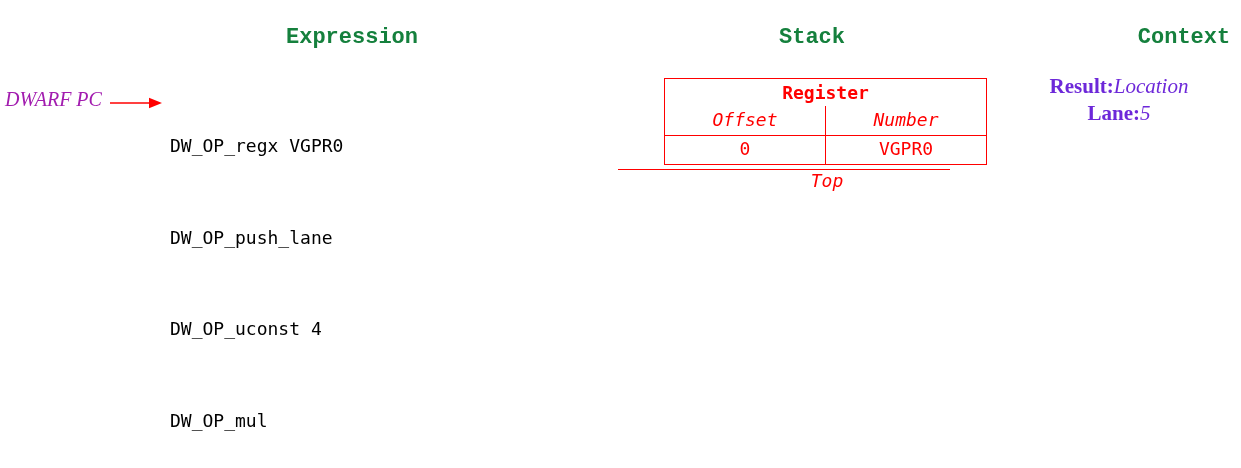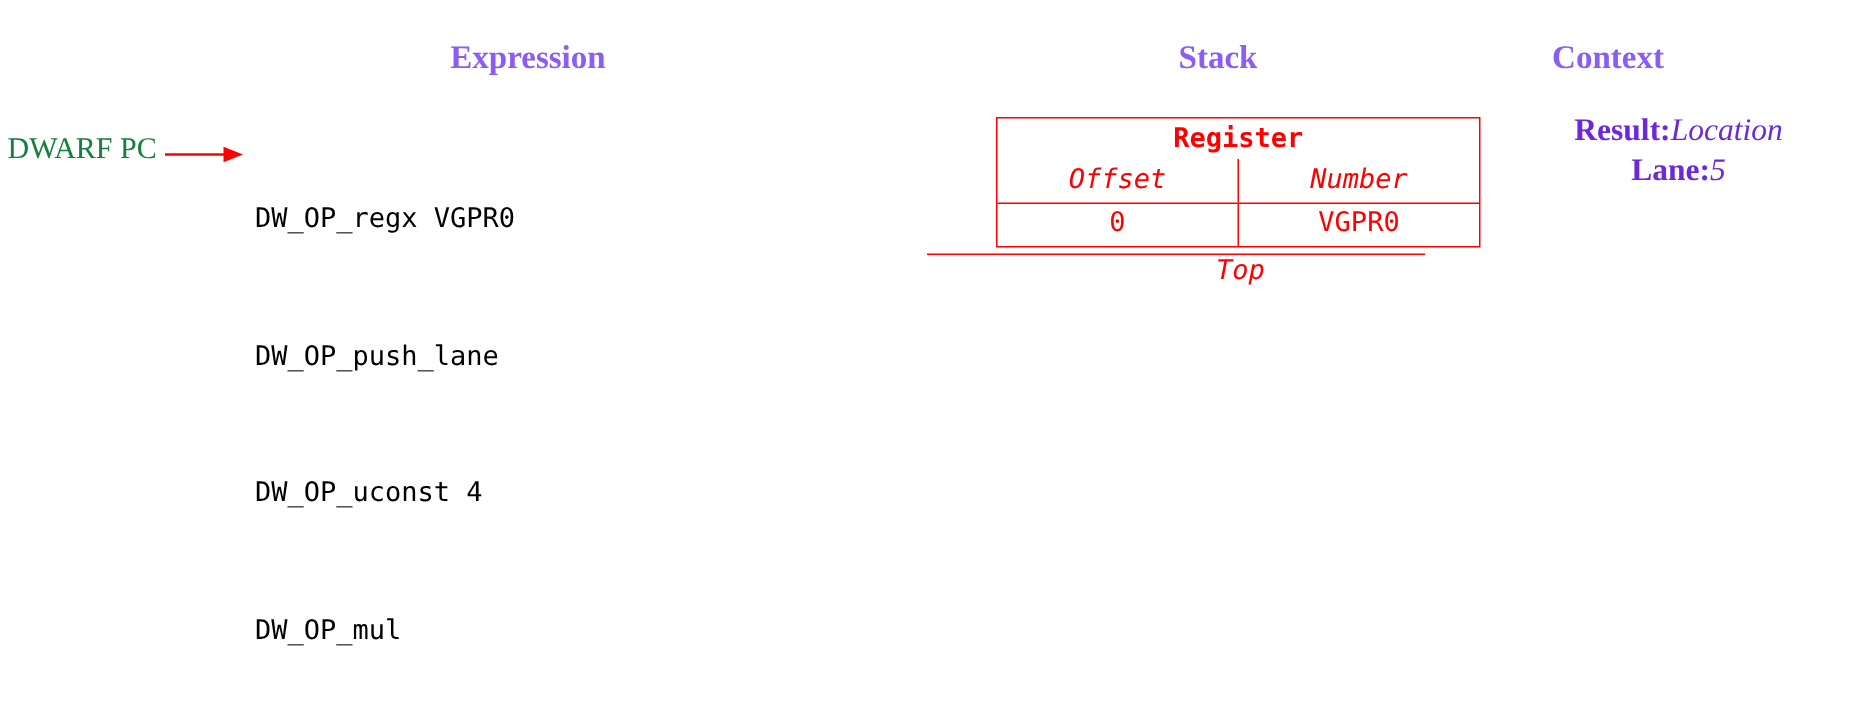--- a/index.html
+++ b/index.html
@@ -8,40 +8,41 @@
     width: 1241px;
     height: 468px;
     background: #ffffff;
     overflow: hidden;
   }
   
   .col-title {
     position: absolute;
     top: 25px;
     transform: translateX(-50%);
-    font-family: Liberation Serif, serif;
+    font-family: Liberation Mono, monospace;
     font-weight: bold;
     font-size: 22px;
-    color: #8b5cf6;
+    color: #15803d;
     white-space: nowrap;
   }
   #t-expr { left: 352px; }
   #t-stack { left: 812px; }
-  #t-ctx { left: 1072px; text-align: right; }
+  #t-ctx { left: 1184px; text-align: right; }
 
   
   .pc-label {
     position: absolute;
     left: 5px;
     top: 89px;
     font-family: "Liberation Serif", serif;
     font-size: 20px;
     line-height: 20px;
-    color: #15803d;
+    color: #a21caf;
     white-space: nowrap;
+    font-style: italic;
   }
   .pc-arrow { position: absolute; left: 110px; top: 96px; }
 
   
   .expr-list {
     position: absolute;
     left: 170px;
     top: 70px;
     font-family: "DejaVu Sans Mono", monospace;
     font-size: 18px;

